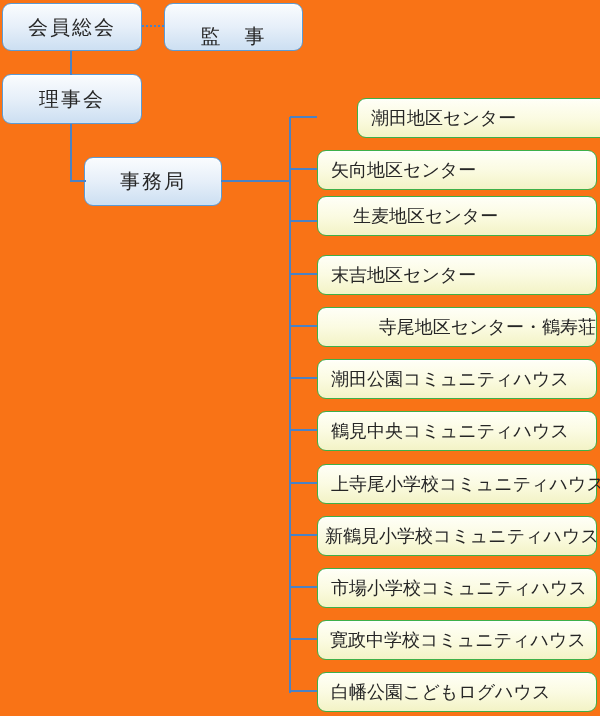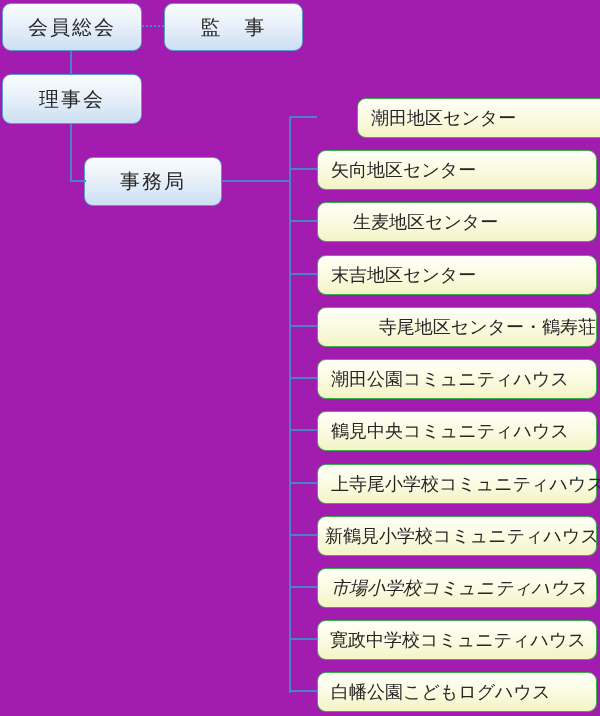--- a/index.html
+++ b/index.html
@@ -3,21 +3,21 @@
 <meta charset="utf-8">
 <style>
   html,body { margin:0; padding:0; }
   body {
     font-family: "Liberation Sans", sans-serif;
     background:#ffffff;
   }
   .canvas {
     position:relative;
     width:600px; height:716px;
-    background:#a21caf;
+    background:#f97316;
     overflow:hidden;
   }
   
   .node {
     position:absolute;
     box-sizing:border-box;
     display:flex;
     align-items:center;
     color:#262626;
     border-radius:9px;
@@ -55,21 +55,21 @@
 </style>
 </head>
 <body>
 
 <div class="canvas">
 
   <div class="node node-blue" style="left:2px; top:3px; width:140px; height:48px;">
     <span>会員総会</span>
   </div>
 
-  <div class="node node-blue" style="left:164px; top:3px; width:139px; height:48px;">
+  <div class="node node-blue" style="left:164px; top:3px; width:139px; height:48px;align-items:flex-end;">
     <span>監　事</span>
   </div>
 
   <div class="node node-blue" style="left:2px; top:74px; width:140px; height:50px;">
     <span>理事会</span>
   </div>
 
   <div class="node node-blue" style="left:84px; top:157px; width:138px; height:49px;">
     <span>事務局</span>
   </div>
@@ -97,42 +97,42 @@
   <div class="hline" style="left:290px; top:586px; width:27px;"></div>
   <div class="hline" style="left:290px; top:638px; width:27px;"></div>
   <div class="hline" style="left:290px; top:690px; width:27px;"></div>
 
   <div class="node node-green" style="top:98px;margin-left:40px;">
     <span>潮田地区センター</span>
   </div>
   <div class="node node-green" style="top:150px;">
     <span>矢向地区センター</span>
   </div>
-  <div class="node node-green" style="top:202px;padding-left:35px;">
+  <div class="node node-green" style="top:196px;padding-left:35px;">
     <span>生麦地区センター</span>
   </div>
   <div class="node node-green" style="top:255px;">
     <span>末吉地区センター</span>
   </div>
   <div class="node node-green" style="top:307px;justify-content:flex-end;">
     <span>寺尾地区センター・鶴寿荘</span>
   </div>
   <div class="node node-green" style="top:359px;">
     <span>潮田公園コミュニティハウス</span>
   </div>
   <div class="node node-green" style="top:411px;">
     <span>鶴見中央コミュニティハウス</span>
   </div>
   <div class="node node-green" style="top:464px;">
     <span>上寺尾小学校コミュニティハウス</span>
   </div>
   <div class="node node-green" style="top:516px;padding-left:7px;">
     <span>新鶴見小学校コミュニティハウス</span>
   </div>
-  <div class="node node-green" style="top:568px;font-style:italic;">
+  <div class="node node-green" style="top:568px;">
     <span>市場小学校コミュニティハウス</span>
   </div>
   <div class="node node-green" style="top:620px;padding-left:12px;">
     <span>寛政中学校コミュニティハウス</span>
   </div>
   <div class="node node-green" style="top:672px;">
     <span>白幡公園こどもログハウス</span>
   </div>
 
 </div>

